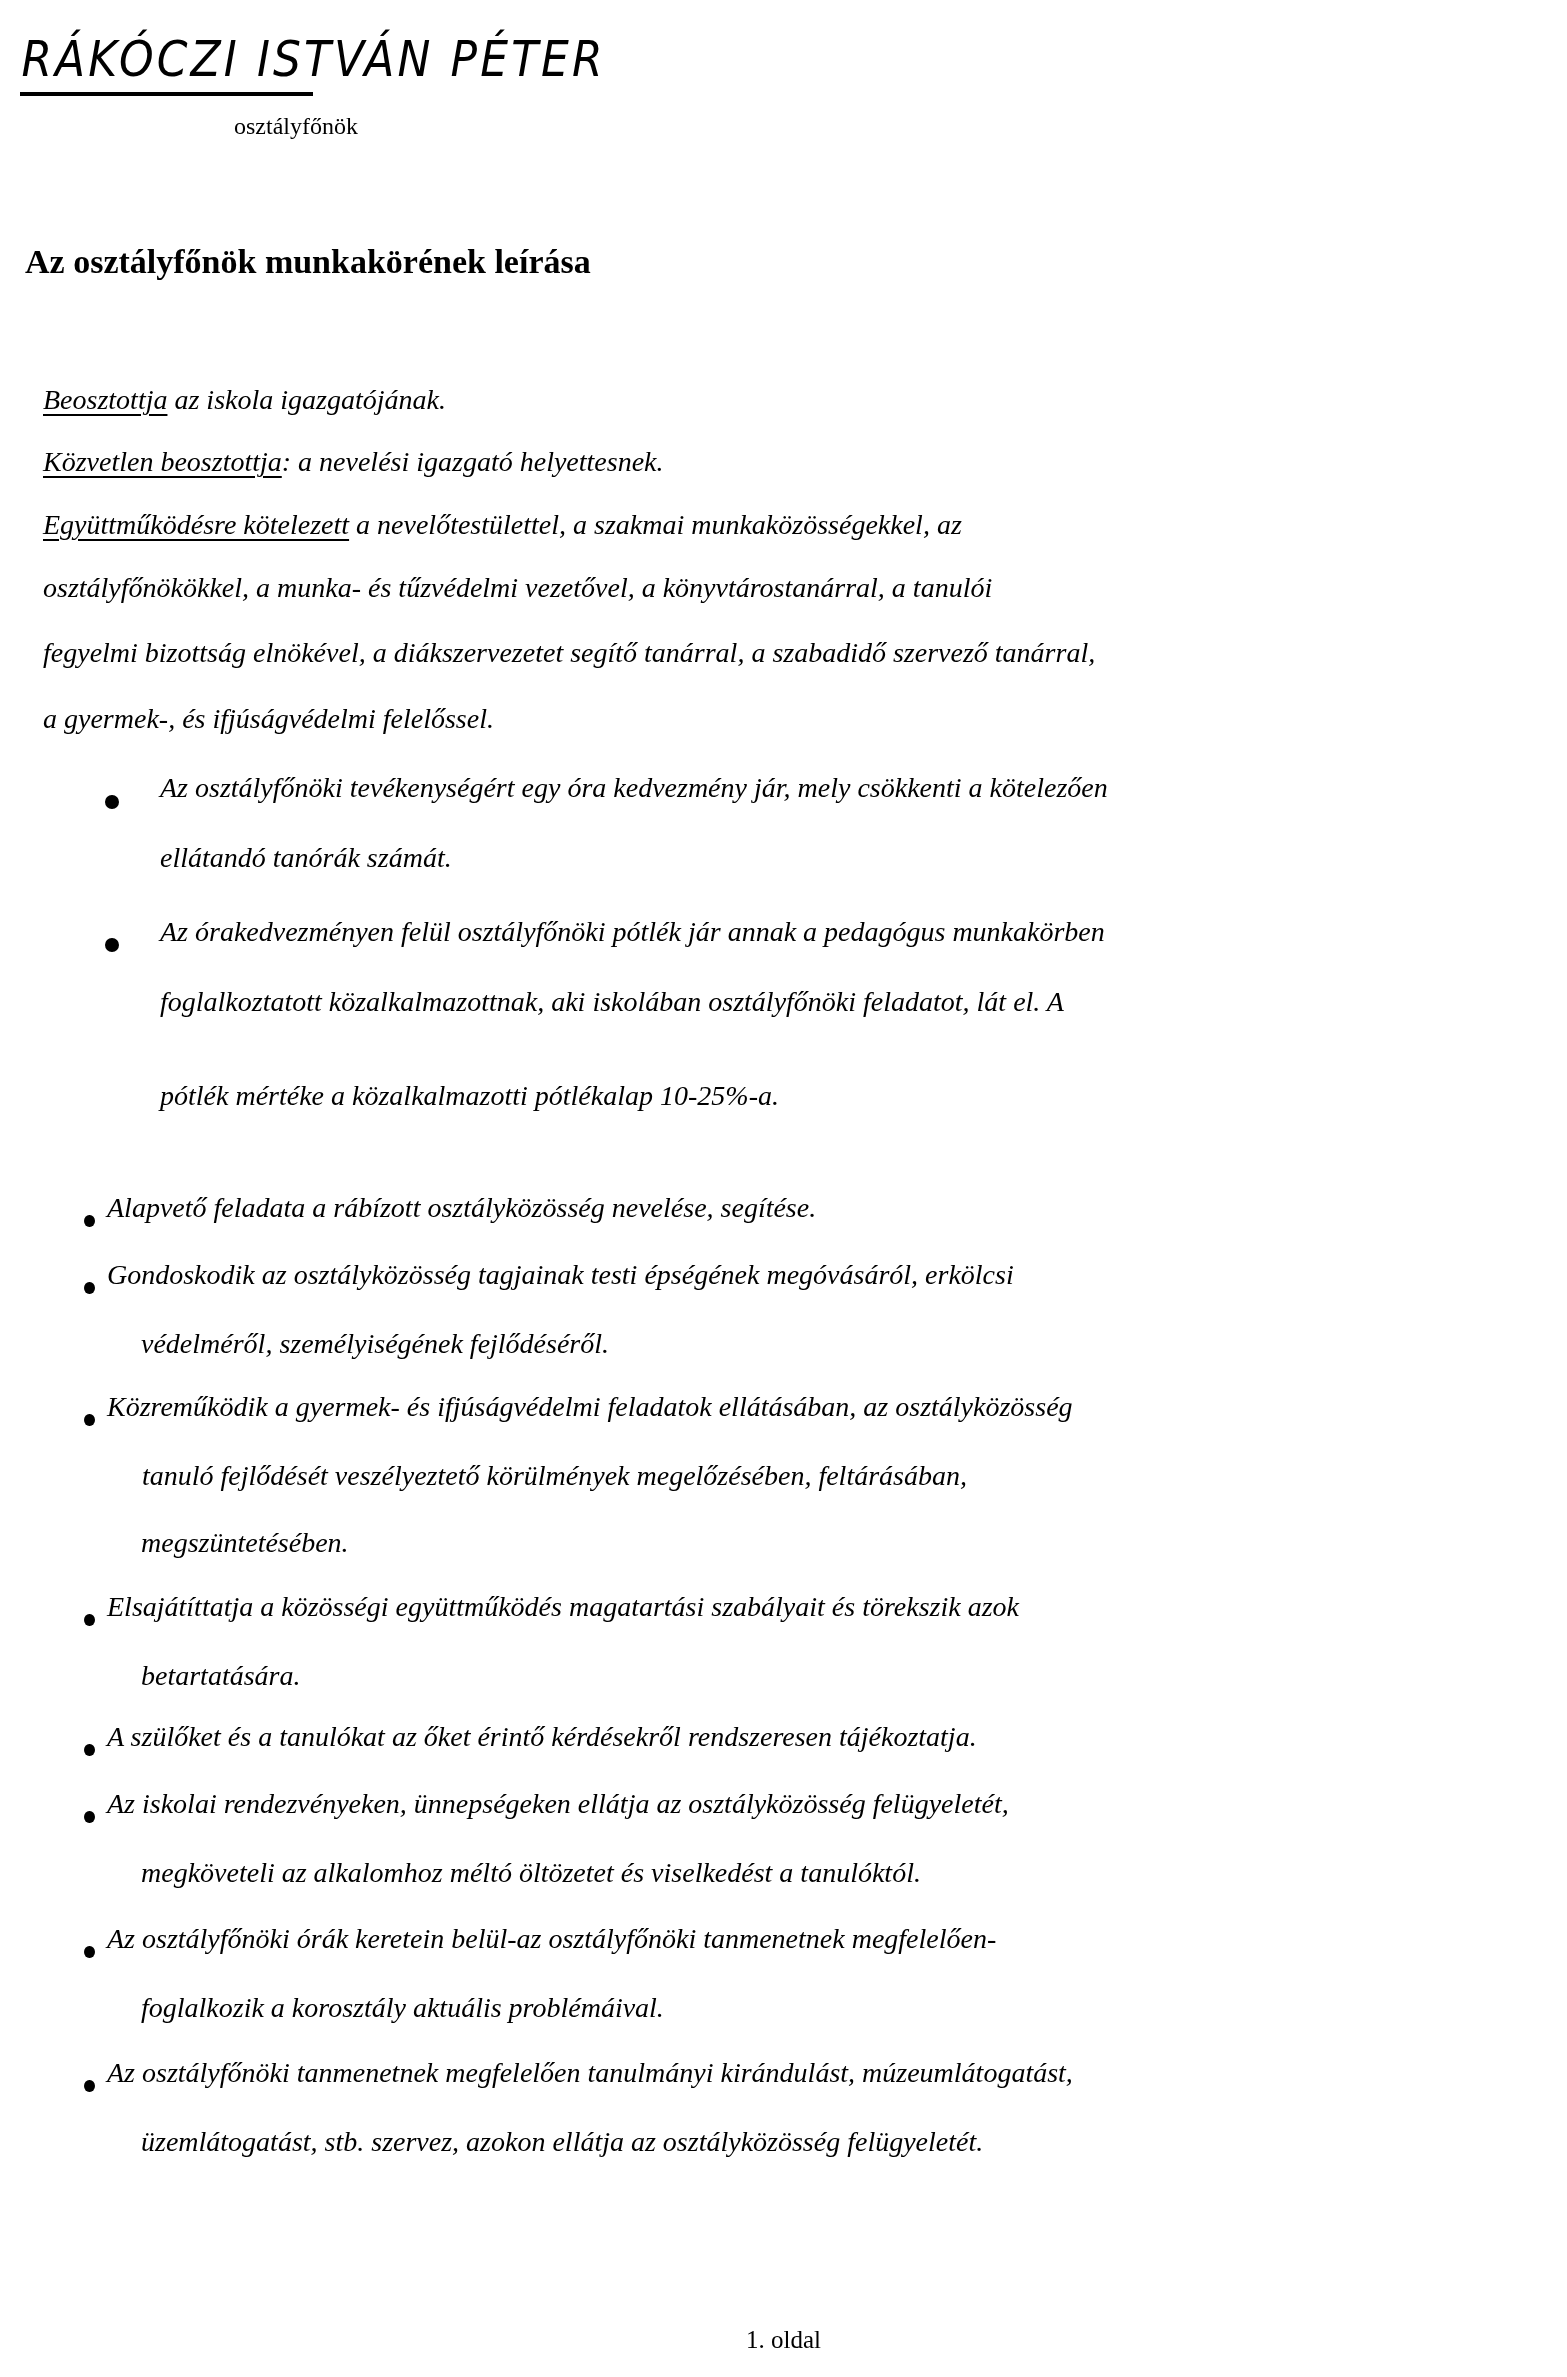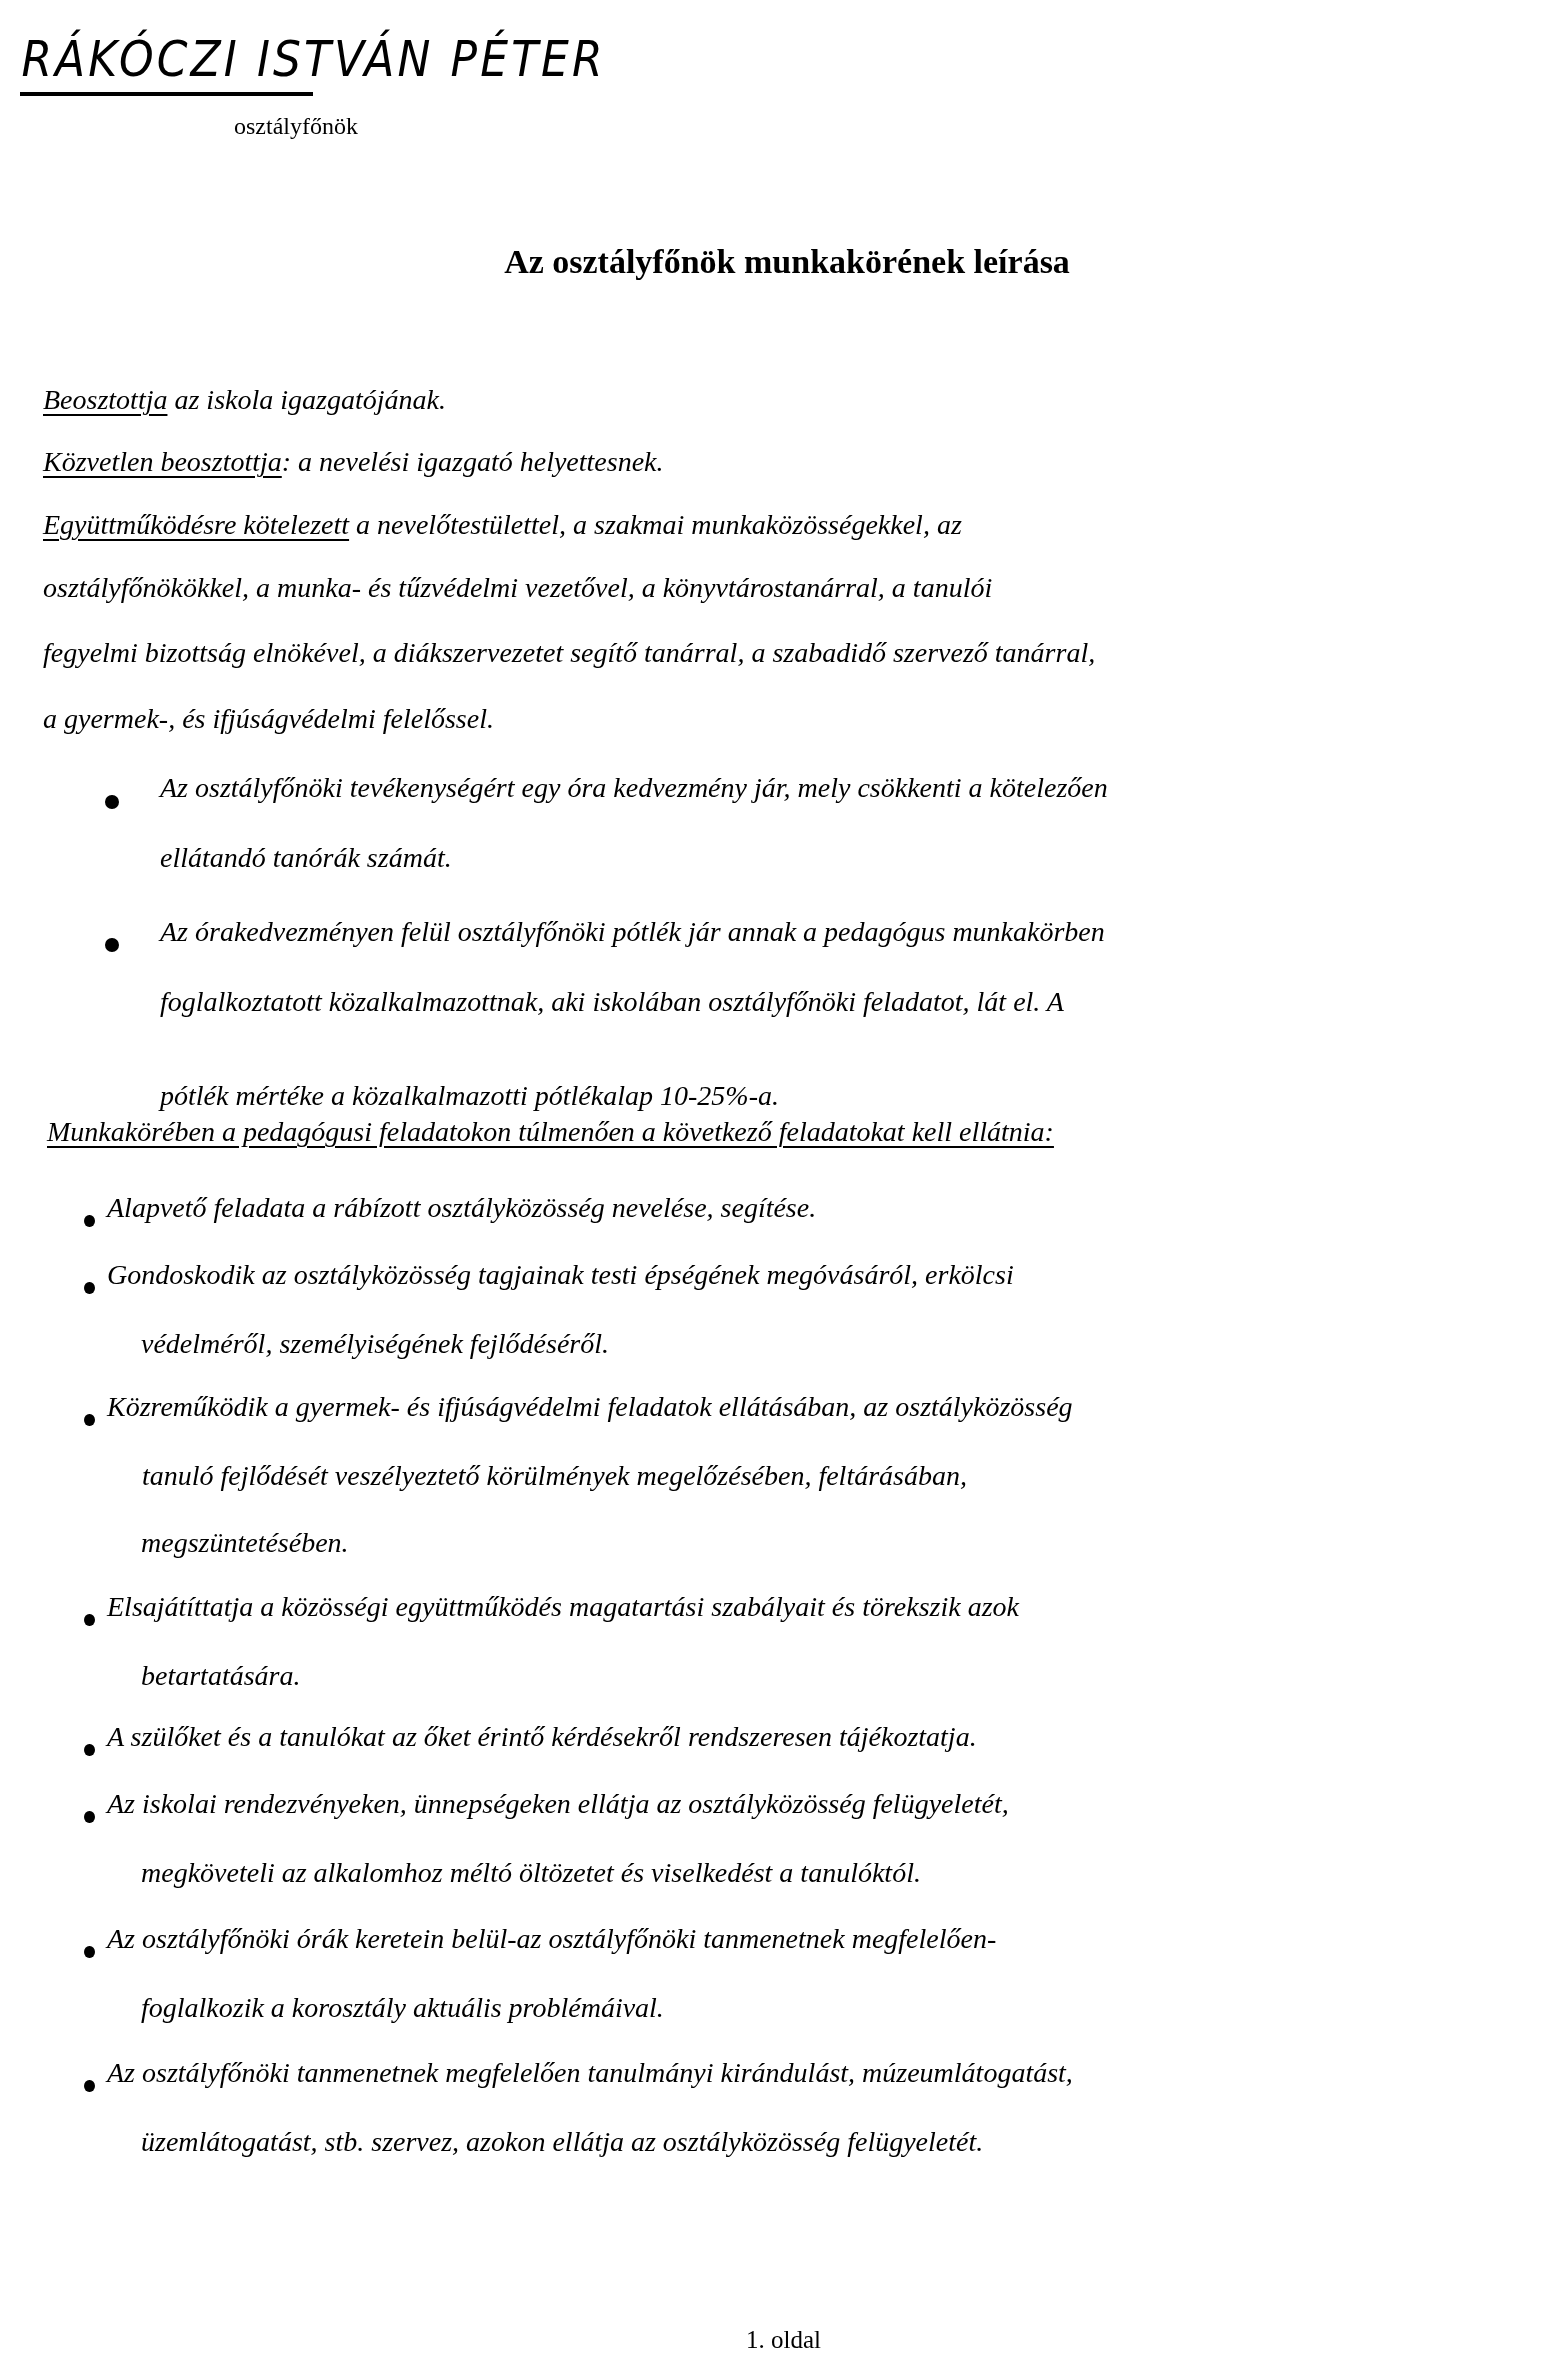--- a/index.html
+++ b/index.html
@@ -22,22 +22,22 @@
   .handwritten-underline {
     position: absolute; left: 20px; top: 92px; width: 293px; height: 3.8px;
     background: #000;
   }
   .role {
     position: absolute; left: 234px; top: 113px;
     font-size: 24px;
   }
   .doc-title {
     position: absolute; left: 0; width: 1567px; top: 243px;
-    text-align: center; font-weight: bold; font-size: 34px;
-    padding-left: 7px;
+    text-align: left; font-weight: bold; font-size: 34px;
+    padding-left: 25px;
     box-sizing: border-box;
   }
   .line {
     position: absolute; font-size: 28px; white-space: nowrap; font-style: italic;
   }
   .u { text-decoration: underline; text-decoration-thickness: 2.3px; text-underline-offset: 4.6px; }
   .bullet-big {
     position: absolute; width: 13.8px; height: 13.8px; border-radius: 50%;
     background: #000;
   }
@@ -76,21 +76,20 @@
 
   <div class="bullet-big" style="left:105px; top:795px;"></div>
   <div class="line" style="left:160px; top:772px;">Az osztályfőnöki tevékenységért egy óra kedvezmény jár, mely csökkenti a kötelezően</div>
   <div class="line" style="left:160px; top:842px;">ellátandó tanórák számát.</div>
 
   <div class="bullet-big" style="left:105px; top:938px;"></div>
   <div class="line" style="left:160px; top:916px;">Az órakedvezményen felül osztályfőnöki pótlék jár annak a pedagógus munkakörben</div>
   <div class="line" style="left:160px; top:986px;">foglalkoztatott közalkalmazottnak, aki iskolában osztályfőnöki feladatot, lát el. A</div>
   <div class="line" style="left:160px; top:1080px;">pótlék mértéke a közalkalmazotti pótlékalap 10-25%-a.</div>
 
-  <div class="line u" style="left:47px; top:1116px;">Munkakörében a pedagógusi feladatokon túlmenően a következő feladatokat kell ellátnia:</div>
 
   <div class="bullet-small" style="left:84px; top:1215px;"></div>
   <div class="line" style="left:107px; top:1192px;">Alapvető feladata a rábízott osztályközösség nevelése, segítése.</div>
 
   <div class="bullet-small" style="left:84px; top:1282px;"></div>
   <div class="line" style="left:107px; top:1259px;">Gondoskodik az osztályközösség tagjainak testi épségének megóvásáról, erkölcsi</div>
   <div class="line" style="left:141px; top:1328px;">védelméről, személyiségének fejlődéséről.</div>
 
   <div class="bullet-small" style="left:84px; top:1414px;"></div>
   <div class="line" style="left:107px; top:1391px;">Közreműködik a gyermek- és ifjúságvédelmi feladatok ellátásában, az osztályközösség</div>

